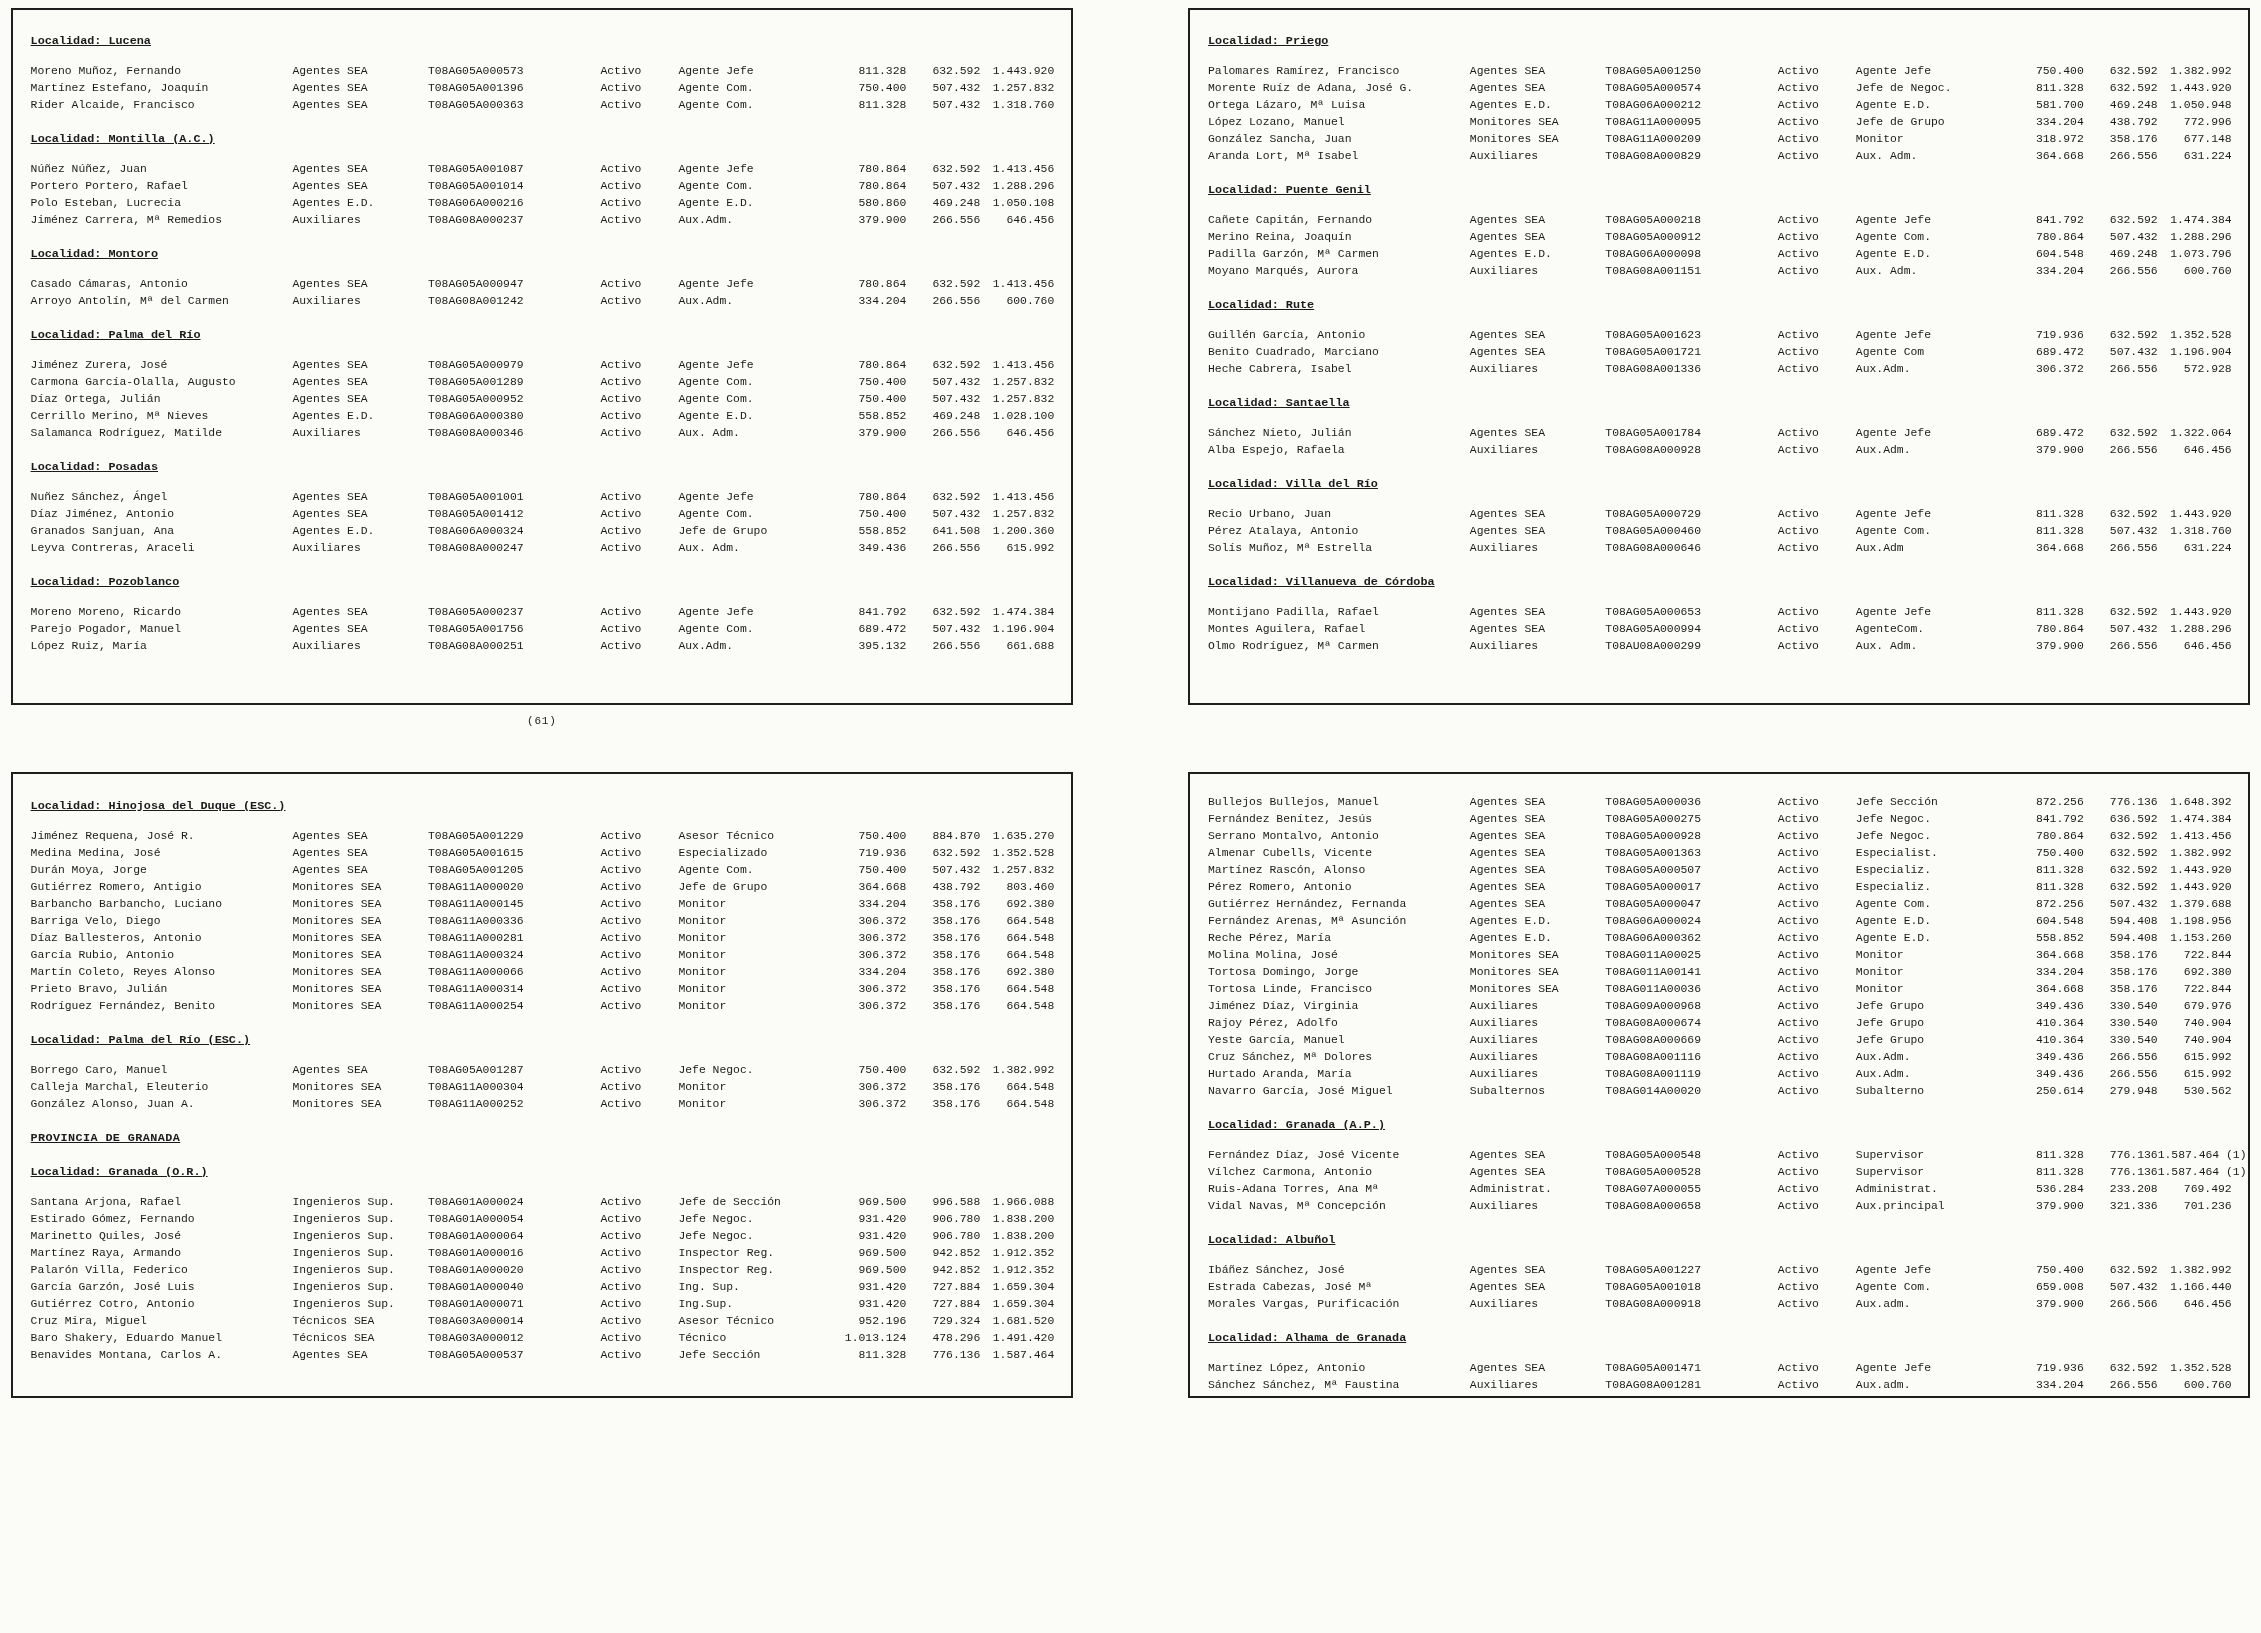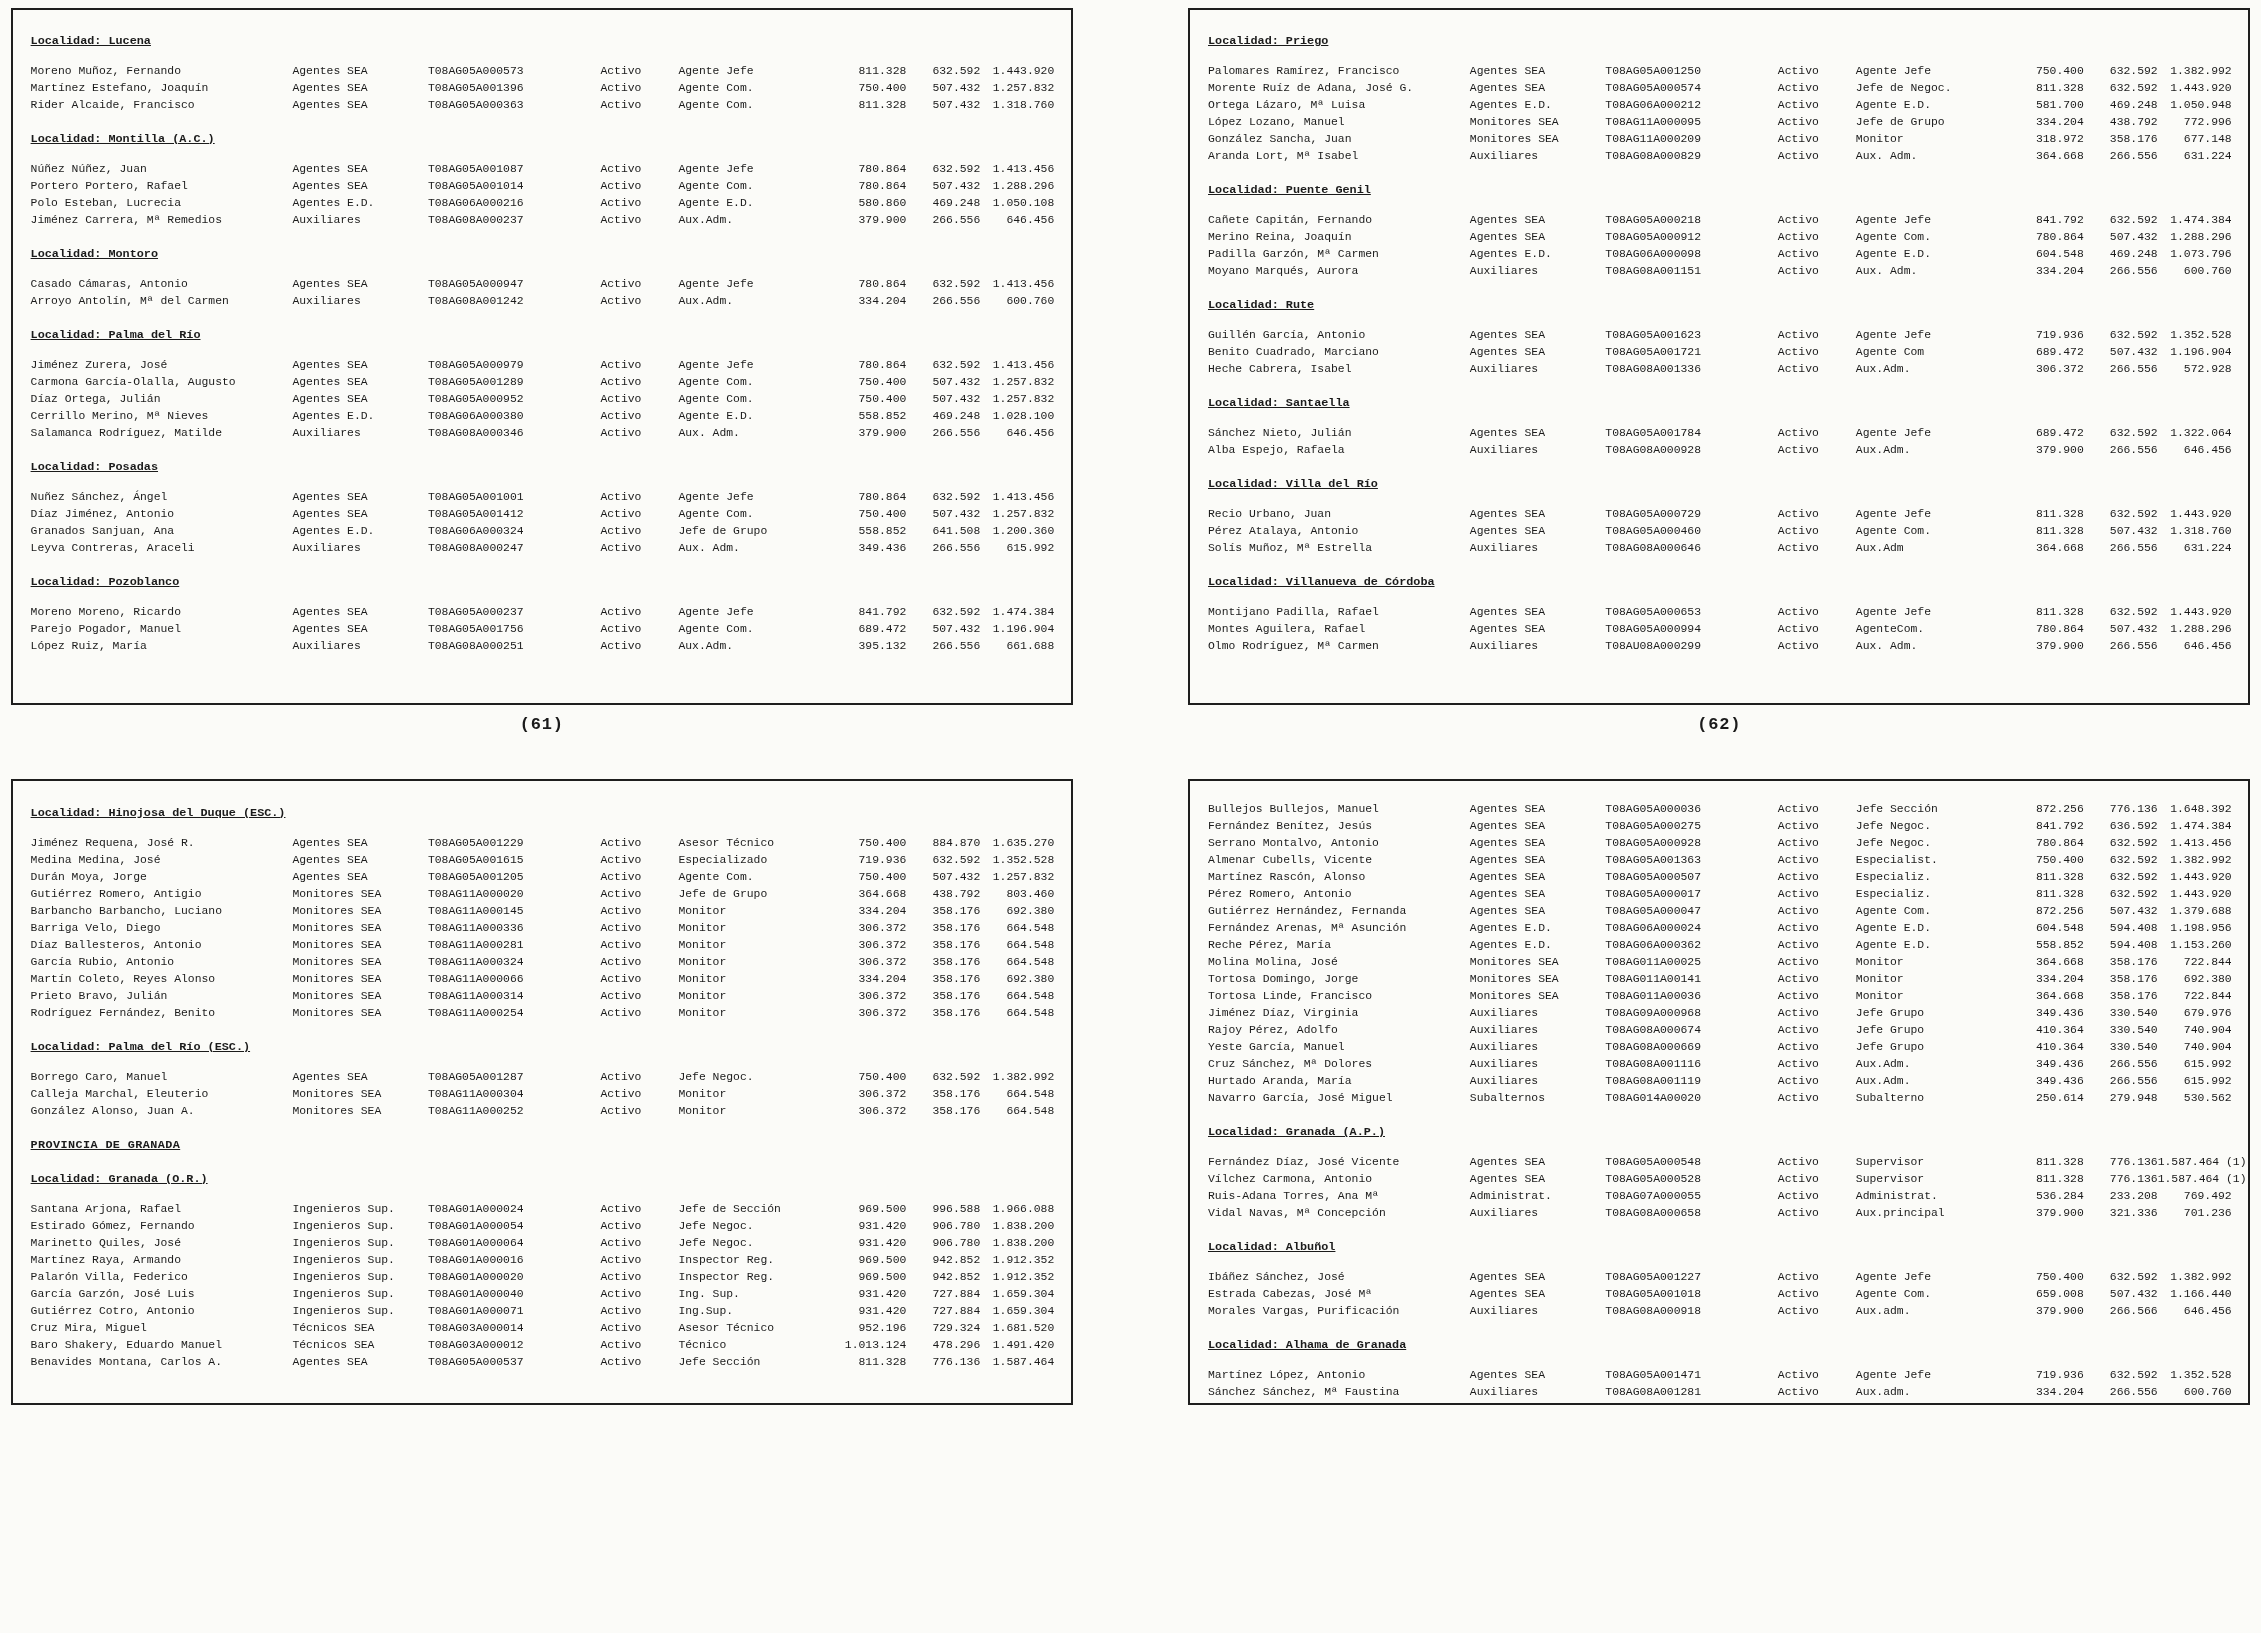--- a/index.html
+++ b/index.html
@@ -36,22 +36,22 @@
     box-sizing: border-box;
     border: 2.3px solid #1e1e1e;
     background: #fbfbf8;
     padding: 20px 13.7px 13.7px 18px;
     overflow: hidden;
   }
   .panel.top { height: 697px; }
   .panel.bottom { height: 626px; }
   .pageno {
     text-align: center;
-    font-weight: 700;
-    font-size: 17px;
+    font-weight: 400;
+    font-size: 11px;
     letter-spacing: 0.8px;
     padding: 10.6px 0 6px 0;
   }
   .spacer-mid { height: 39px; }
   .section { margin-bottom: 18px; }
   .heading {
     font-weight: 700;
     font-size: 11.8px;
     text-decoration: underline;
     margin: 4.6px 0 15px 0;
@@ -535,21 +535,20 @@
               <span class="cell c-category">Auxiliares</span>
               <span class="cell c-code">T08AU08A000299</span>
               <span class="cell c-status">Activo</span>
               <span class="cell c-title">Aux. Adm.</span>
               <span class="cell c-base">379.900</span>
               <span class="cell c-complement">266.556</span>
               <span class="cell c-total">646.456</span>
             </div>
           </div>
         </div>
-      <div class="pageno">(62)</div>
     </div>
   </div>
 
   <div class="spacer-mid"></div>
 
   <div class="page-row">
     <div class="page-col">
       <div class="panel bottom">
           <div class="section">
             <div class="heading localidad">Localidad: Hinojosa del Duque (ESC.)</div>

